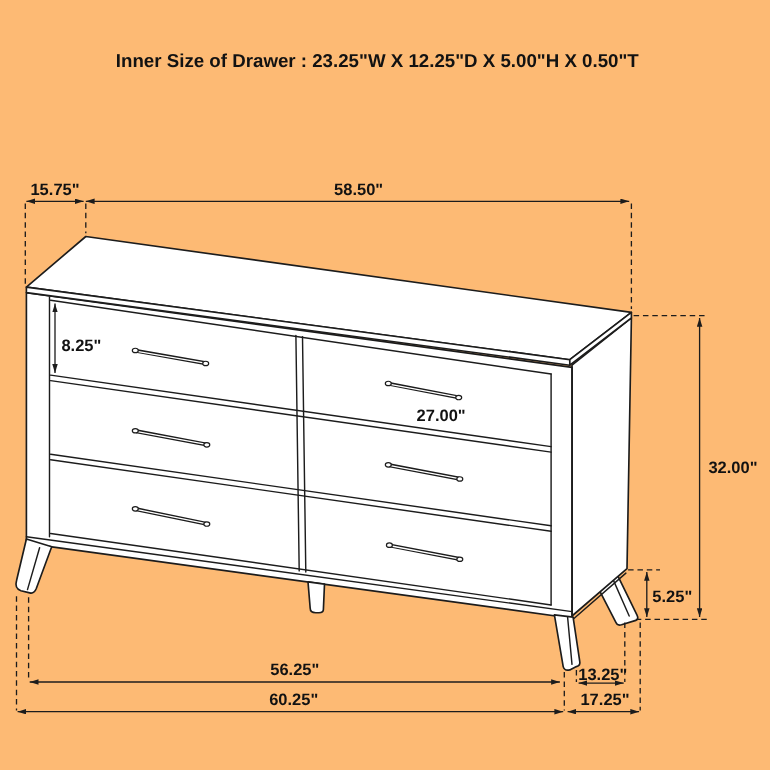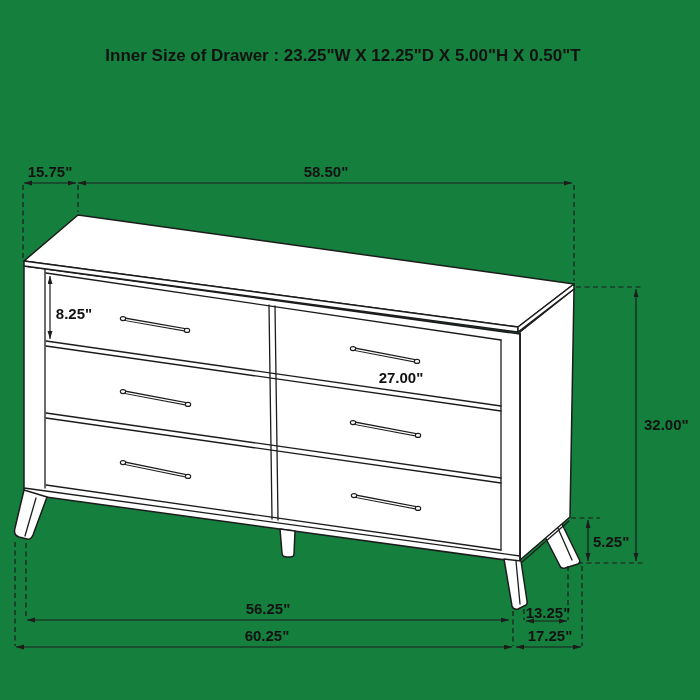--- a/index.html
+++ b/index.html
@@ -1,16 +1,16 @@
 <!DOCTYPE html>
 <html><head>
 <meta charset="utf-8">
 <style>
   html,body{margin:0;padding:0;background:#fff;}
-  .canvas{position:relative;width:700px;height:700px;background:#15803d;overflow:hidden;}
+  .canvas{position:relative;width:700px;height:700px;background:#fdba74;overflow:hidden;}
   svg{position:absolute;left:0;top:0;}
   .o    {stroke:#1c1c1c;stroke-width:1.5;fill:none;stroke-linejoin:round;stroke-linecap:round;}
   .f    {fill:#ffffff;}
   .thin {stroke:#1c1c1c;stroke-width:1.3;fill:none;stroke-linecap:round;}
   .dim  {stroke:#1c1c1c;stroke-width:1.2;fill:none;}
   .dash {stroke:#1c1c1c;stroke-width:1.2;stroke-dasharray:5 3.5;fill:none;}
   .lbl  {font:bold 15px "Liberation Sans",sans-serif;fill:#121212;}
   .ttl  {font:bold 17px "Liberation Sans",sans-serif;fill:#121212;}
   .hbar {stroke:#1c1c1c;stroke-width:3.6;fill:none;stroke-linecap:round;}
   .hin  {stroke:#ffffff;stroke-width:1.2;fill:none;stroke-linecap:round;}

